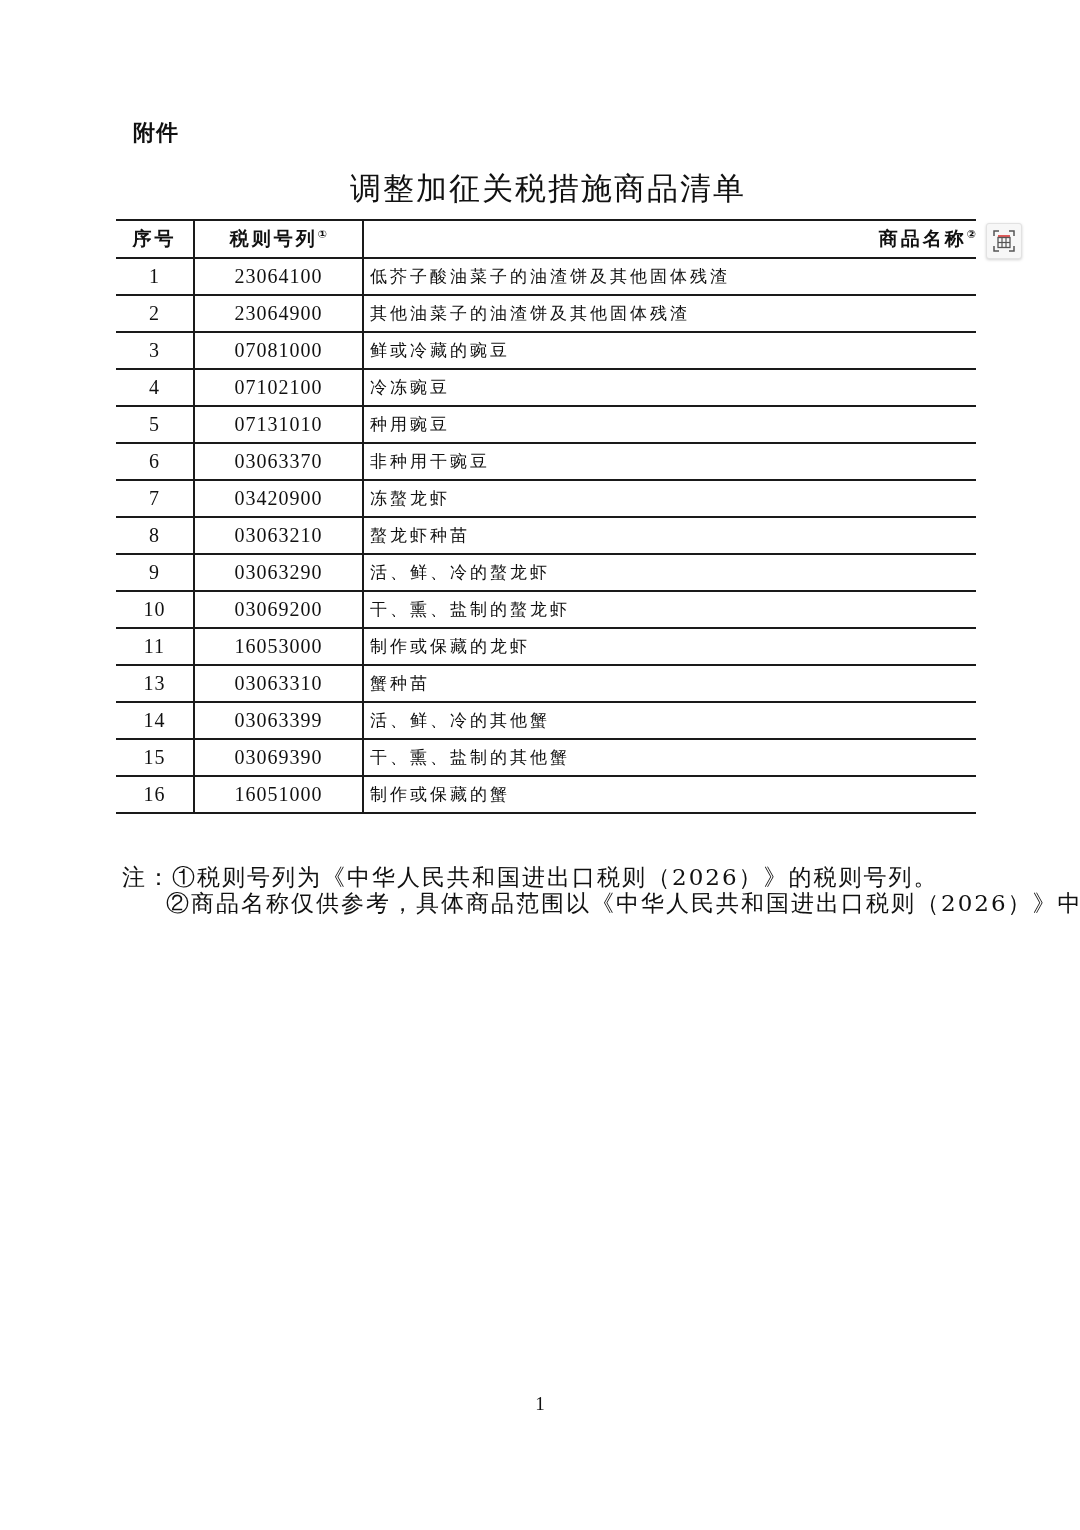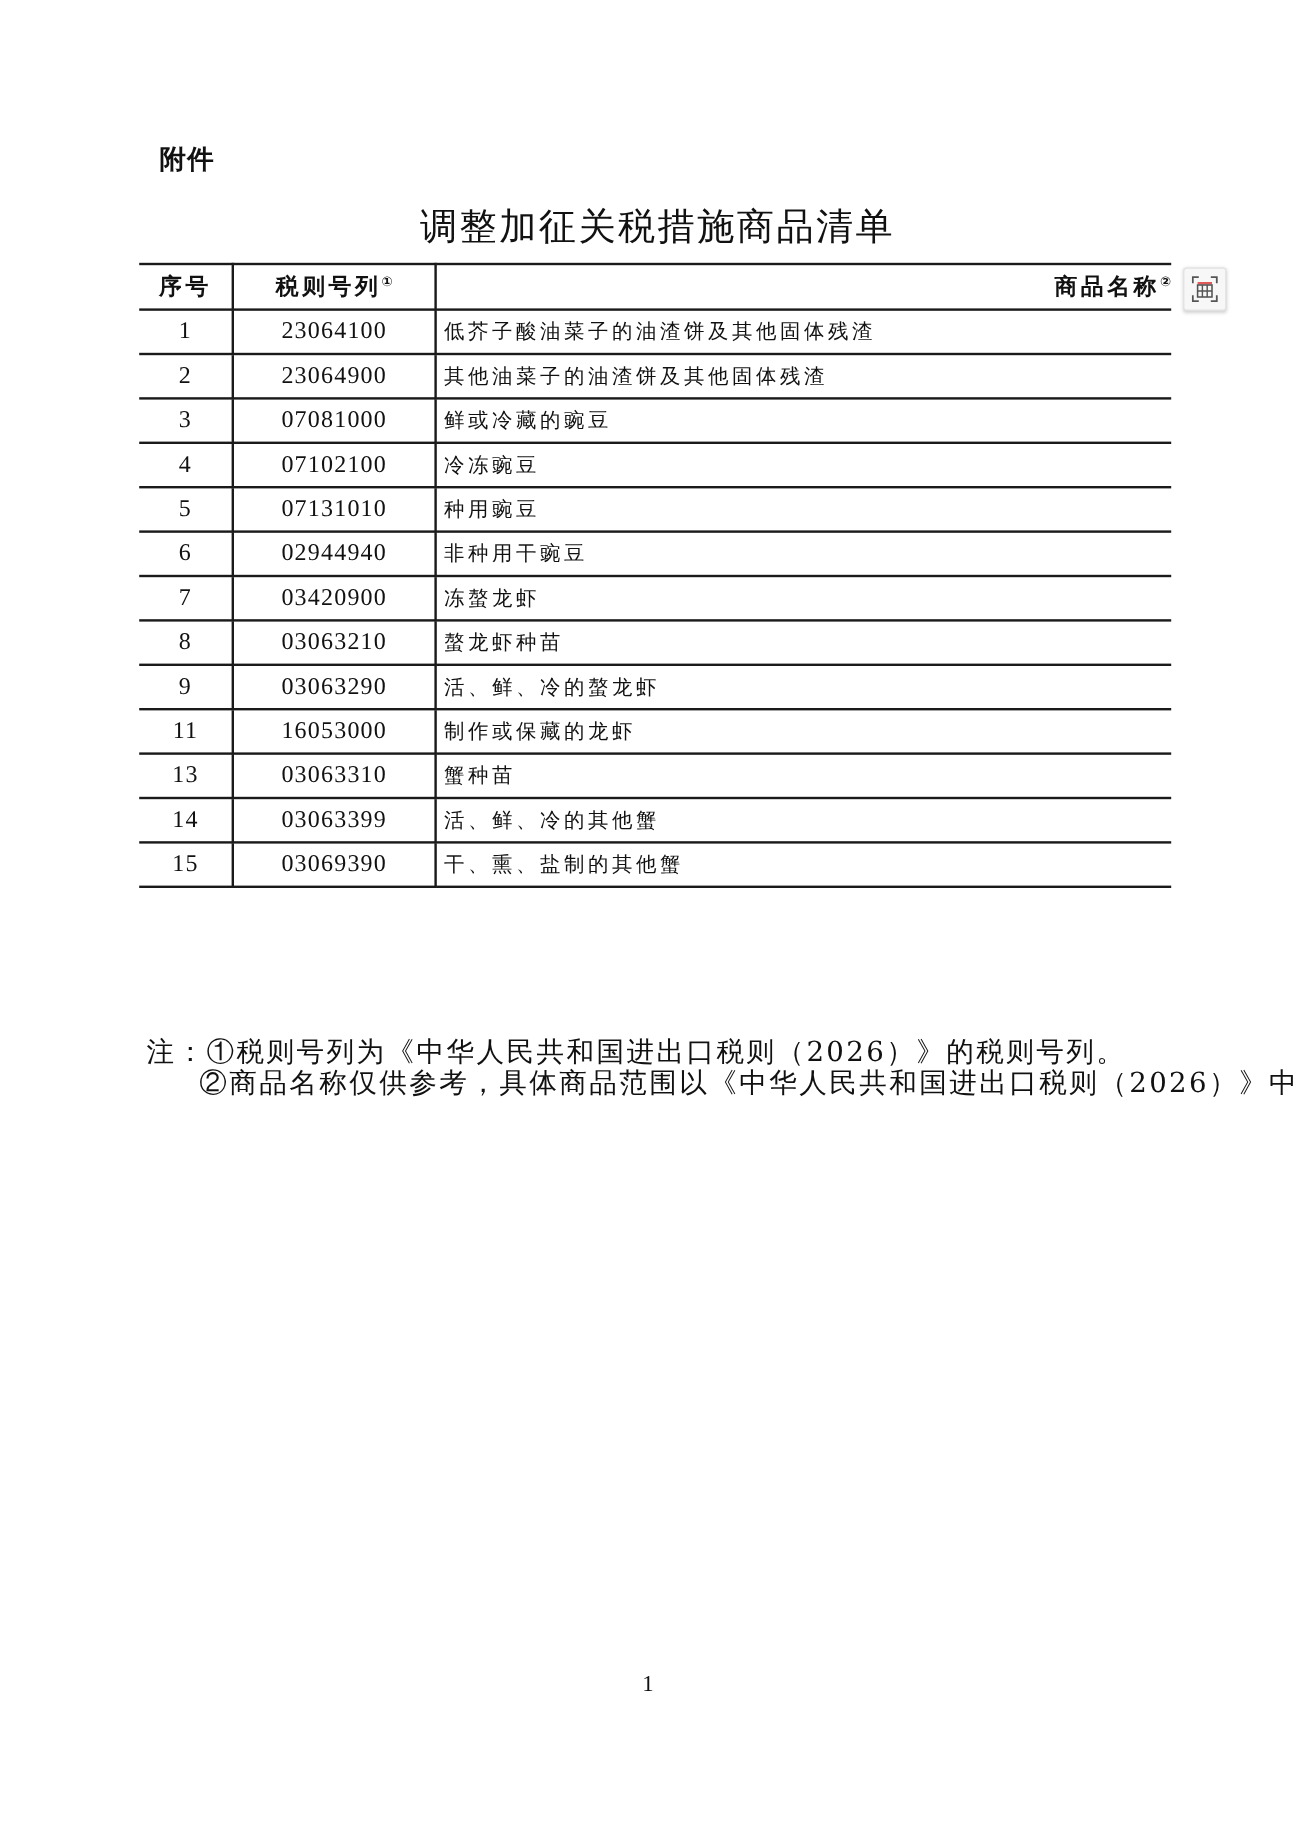--- a/index.html
+++ b/index.html
@@ -152,57 +152,67 @@
         <td class="col-code">07102100</td>
         <td class="col-name">冷冻豌豆</td>
       </tr>
     <tr>
         <td class="col-idx">5</td>
         <td class="col-code">07131010</td>
         <td class="col-name">种用豌豆</td>
       </tr>
     <tr>
         <td class="col-idx">6</td>
-        <td class="col-code">02944940</td>
+        <td class="col-code">03063370</td>
         <td class="col-name">非种用干豌豆</td>
       </tr>
     <tr>
         <td class="col-idx">7</td>
         <td class="col-code">03420900</td>
         <td class="col-name">冻螯龙虾</td>
       </tr>
     <tr>
         <td class="col-idx">8</td>
         <td class="col-code">03063210</td>
         <td class="col-name">螯龙虾种苗</td>
       </tr>
     <tr>
         <td class="col-idx">9</td>
         <td class="col-code">03063290</td>
         <td class="col-name">活、鲜、冷的螯龙虾</td>
       </tr>
     <tr>
+        <td class="col-idx">10</td>
+        <td class="col-code">03069200</td>
+        <td class="col-name">干、熏、盐制的螯龙虾</td>
+      </tr>
+    <tr>
         <td class="col-idx">11</td>
         <td class="col-code">16053000</td>
         <td class="col-name">制作或保藏的龙虾</td>
       </tr>
     <tr>
         <td class="col-idx">13</td>
         <td class="col-code">03063310</td>
         <td class="col-name">蟹种苗</td>
       </tr>
     <tr>
         <td class="col-idx">14</td>
         <td class="col-code">03063399</td>
         <td class="col-name">活、鲜、冷的其他蟹</td>
       </tr>
     <tr>
         <td class="col-idx">15</td>
         <td class="col-code">03069390</td>
         <td class="col-name">干、熏、盐制的其他蟹</td>
+      </tr>
+    <tr>
+        <td class="col-idx">16</td>
+        <td class="col-code">16051000</td>
+        <td class="col-name">制作或保藏的蟹</td>
       </tr>
   </tbody>
 </table>
 
 <div class="table-extract-button">
   <svg width="22" height="22" viewBox="0 0 22 22">
     <path d="M1 6 V1 H6 M16 1 H21 V6 M21 16 V21 H16 M6 21 H1 V16" fill="none" stroke="#555555" stroke-width="1.5"></path>
     <rect x="5" y="5" width="12" height="2" fill="#e05a5a"></rect>
     <rect x="5" y="7.5" width="12" height="10" fill="none" stroke="#555555" stroke-width="1.3"></rect>
     <line x1="9" y1="7.5" x2="9" y2="17.5" stroke="#555555" stroke-width="1.2"></line>

